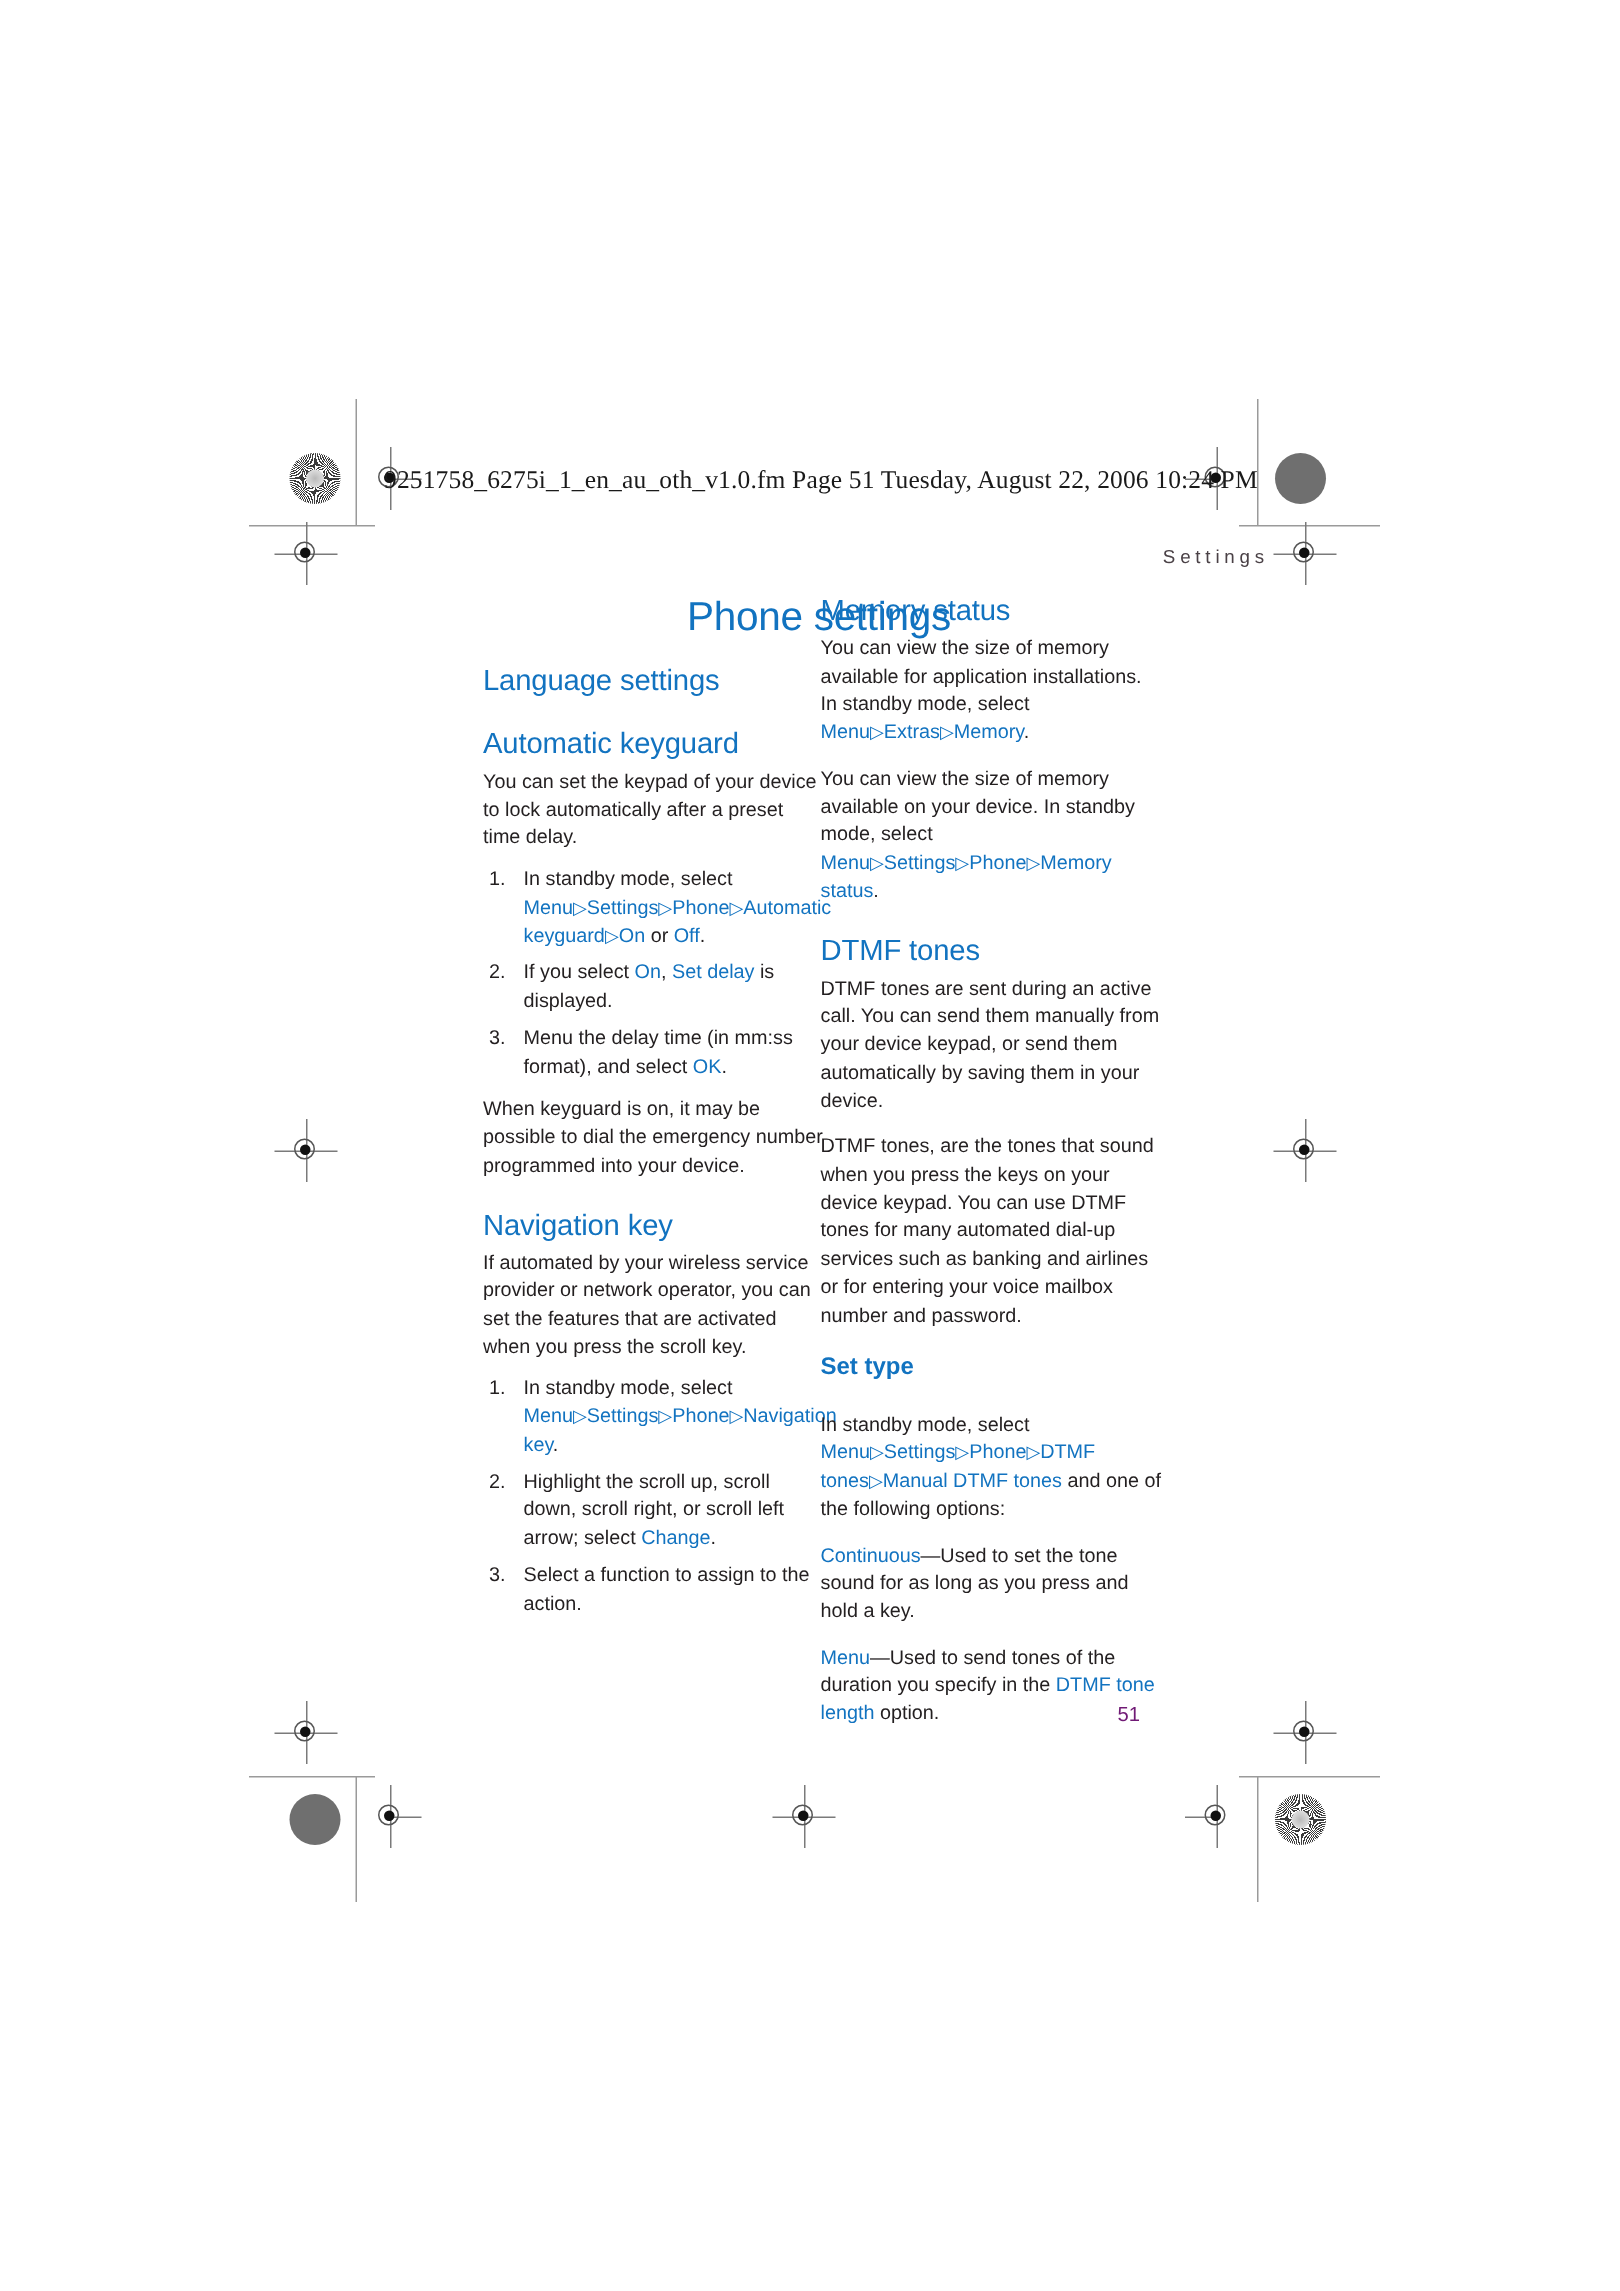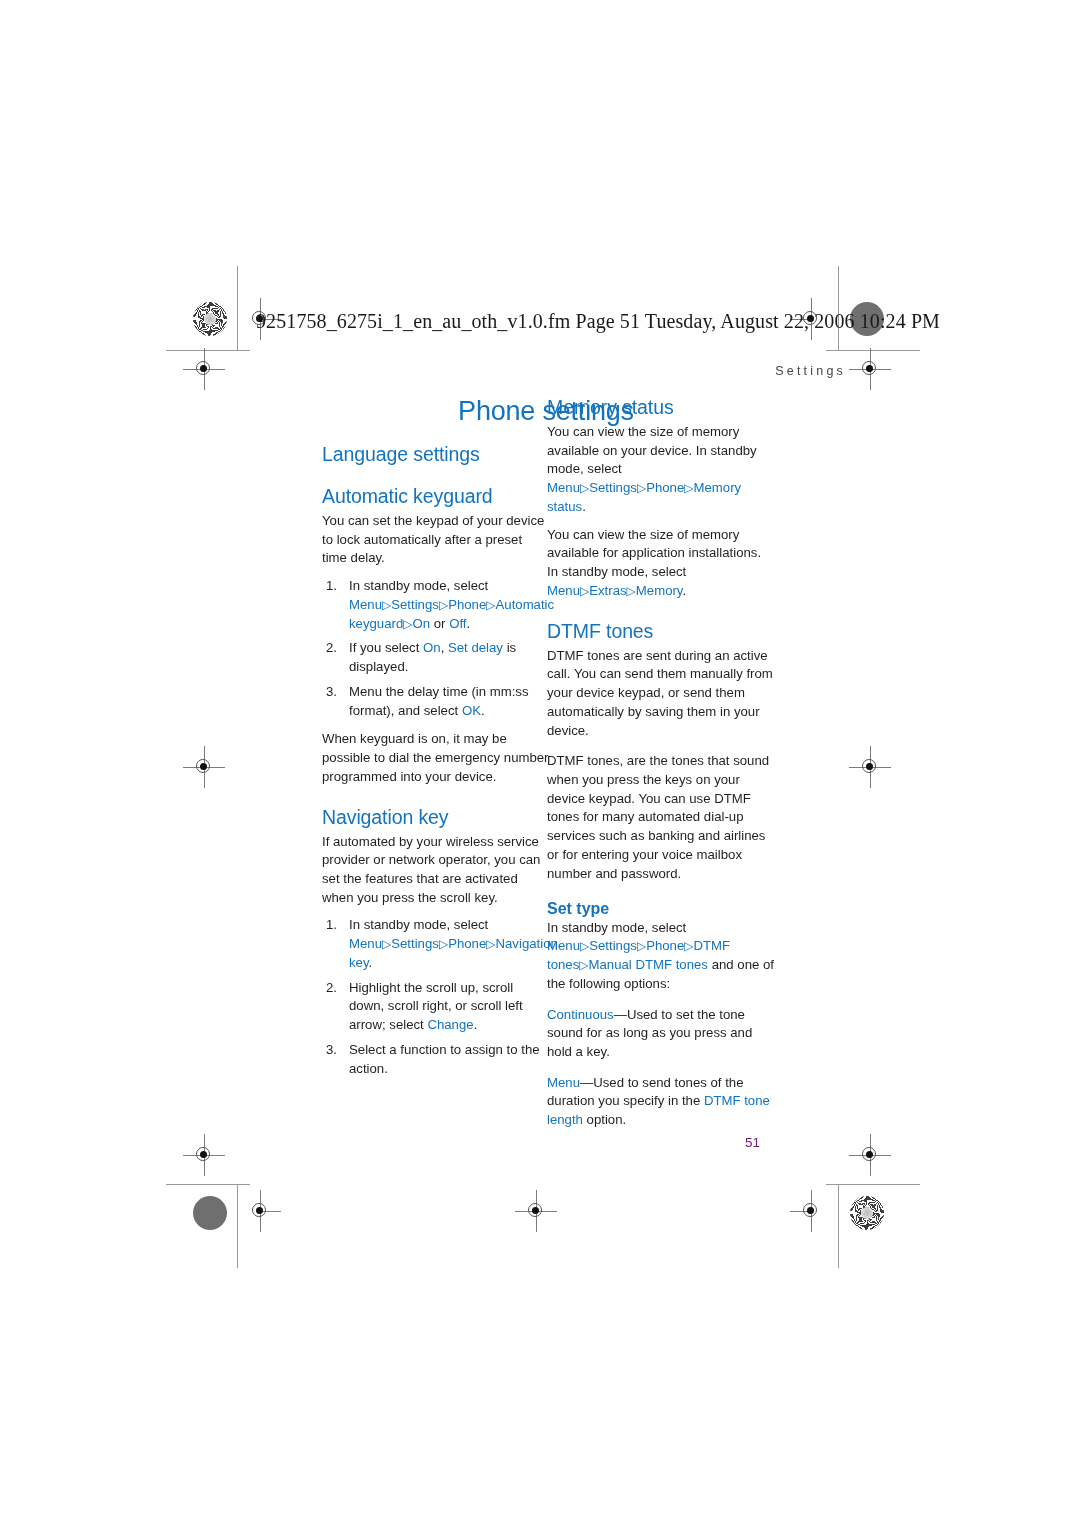--- a/index.html
+++ b/index.html
@@ -77,21 +77,21 @@
   }
   .trim.h { height: 1px; }
   .trim.v { width: 1px; }
 
   
   .filename-line {
     position: absolute;
     left: 256px;
     top: 310px;
     font-family: "Liberation Serif", serif;
-    font-size: 20px;
+    font-size: 17px;
     color: #1a1a1a;
     white-space: nowrap;
     letter-spacing: .1px;
   }
   .running-head {
     position: absolute;
     right: 234px;
     top: 364px;
     font-size: 12.5px;
     letter-spacing: 3.2px;
@@ -131,21 +131,21 @@
     font-weight: normal;
     margin: 0 0 4px 0;
     line-height: 1.18;
     letter-spacing: -.1px;
   }
   h2.sec.gap { margin-top: 19px; }
   h3.sub {
     color: #1273c0;
     font-size: 16px;
     font-weight: bold;
-    margin: 16px 0 0 0;
+    margin: 16px 0 19px 0;
     line-height: 1.2;
   }
   p.body {
     margin: 0 0 12px 0;
     font-size: 13.2px;
     line-height: 1.42;
     color: #231f20;
   }
   p.body.tight { margin-bottom: 9px; }
 
@@ -322,26 +322,26 @@
         <li>
           <span>Select a function to assign to the action.</span>
         </li>
       </ol>
     </div>
 
     <div class="col col-right">
 
       <h2 class="sec">Memory status</h2>
 
+      <p class="body">
+        <span>You can view the size of memory available for application installations. In standby mode, select </span><span class="mi">Menu</span><span class="arrow">▷</span><span class="mi">Extras</span><span class="arrow">▷</span><span class="mi">Memory</span><span>.</span>
+      </p>
+
       <p class="body tight">
         <span>You can view the size of memory available on your device. In standby mode, select </span><span class="mi">Menu</span><span class="arrow">▷</span><span class="mi">Settings</span><span class="arrow">▷</span><span class="mi">Phone</span><span class="arrow">▷</span><span class="mi">Memory status</span><span>.</span>
-      </p>
-
-      <p class="body">
-        <span>You can view the size of memory available for application installations. In standby mode, select </span><span class="mi">Menu</span><span class="arrow">▷</span><span class="mi">Extras</span><span class="arrow">▷</span><span class="mi">Memory</span><span>.</span>
       </p>
 
       <h2 class="sec gap">DTMF tones</h2>
       <p class="body">DTMF tones are sent during an active call. You can send them manually from your device keypad, or send them automatically by saving them in your device.</p>
       <p class="body">DTMF tones, are the tones that sound when you press the keys on your device keypad. You can use DTMF tones for many automated dial-up services such as banking and airlines or for entering your voice mailbox number and password.</p>
 
       <h3 class="sub">Set type</h3>
 
       <p class="body">
         <span>In standby mode, select </span><span class="mi">Menu</span><span class="arrow">▷</span><span class="mi">Settings</span><span class="arrow">▷</span><span class="mi">Phone</span><span class="arrow">▷</span><span class="mi">DTMF tones</span><span class="arrow">▷</span><span class="mi">Manual DTMF tones</span><span> and one of the following options:</span>

